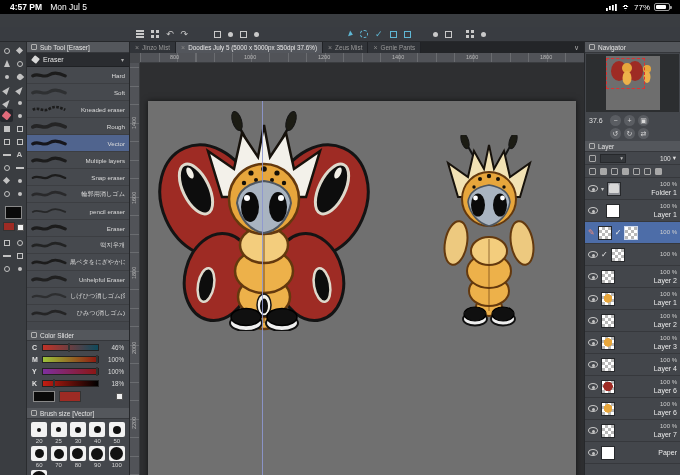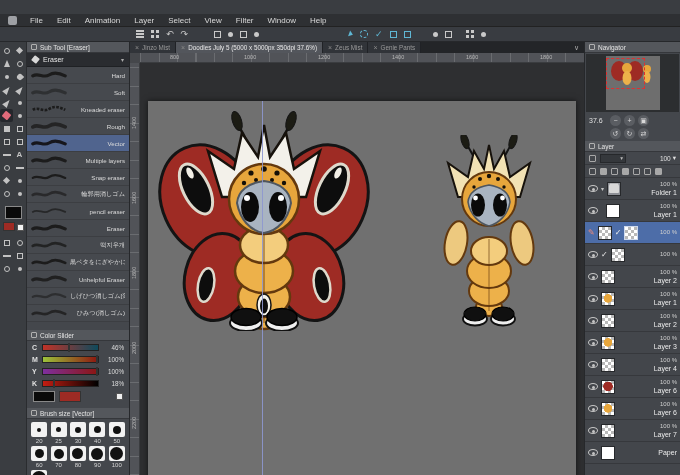--- a/index.html
+++ b/index.html
@@ -166,33 +166,33 @@
   .lcheck { font-size:8px; color:#ececec; flex:none; }
   .lcaret { font-size:6px; color:#c4c4c4; flex:none; }
   .lpencil { font-size:8px; color:#e8897a; flex:none; }
   .indent { margin-left:5px; }
 </style>
 </head>
 <body>
 
 <div class="screen">
 
-
-  <div class="menubar">
-    <span class="appic"></span>
-    <span class="menu-item">File</span>
-    <span class="menu-item">Edit</span>
-    <span class="menu-item">Animation</span>
-    <span class="menu-item">Layer</span>
-    <span class="menu-item">Select</span>
-    <span class="menu-item">View</span>
-    <span class="menu-item">Filter</span>
-    <span class="menu-item">Window</span>
-    <span class="menu-item">Help</span>
+  <div class="statusbar">
+    <div class="sb-left">
+      <span class="sb-time">4:57 PM</span>
+      <span>Mon Jul 5</span>
+    </div>
+    <div class="sb-right">
+      <span class="cellbars"></span>
+      <span class="wifi"></span>
+      <span class="sb-batt-txt">77%</span>
+      <span class="batt"></span>
+    </div>
   </div>
+
 
   <div class="cmdbar">
     <div class="cmd-group g1">
       <span class="ic-menu"></span>
       <span class="ic-grid"></span>
       <span class="cmd-glyph">↶</span>
       <span class="cmd-glyph">↷</span>
     </div>
     <div class="cmd-group g2">
       <span class="ic-sq"></span>

